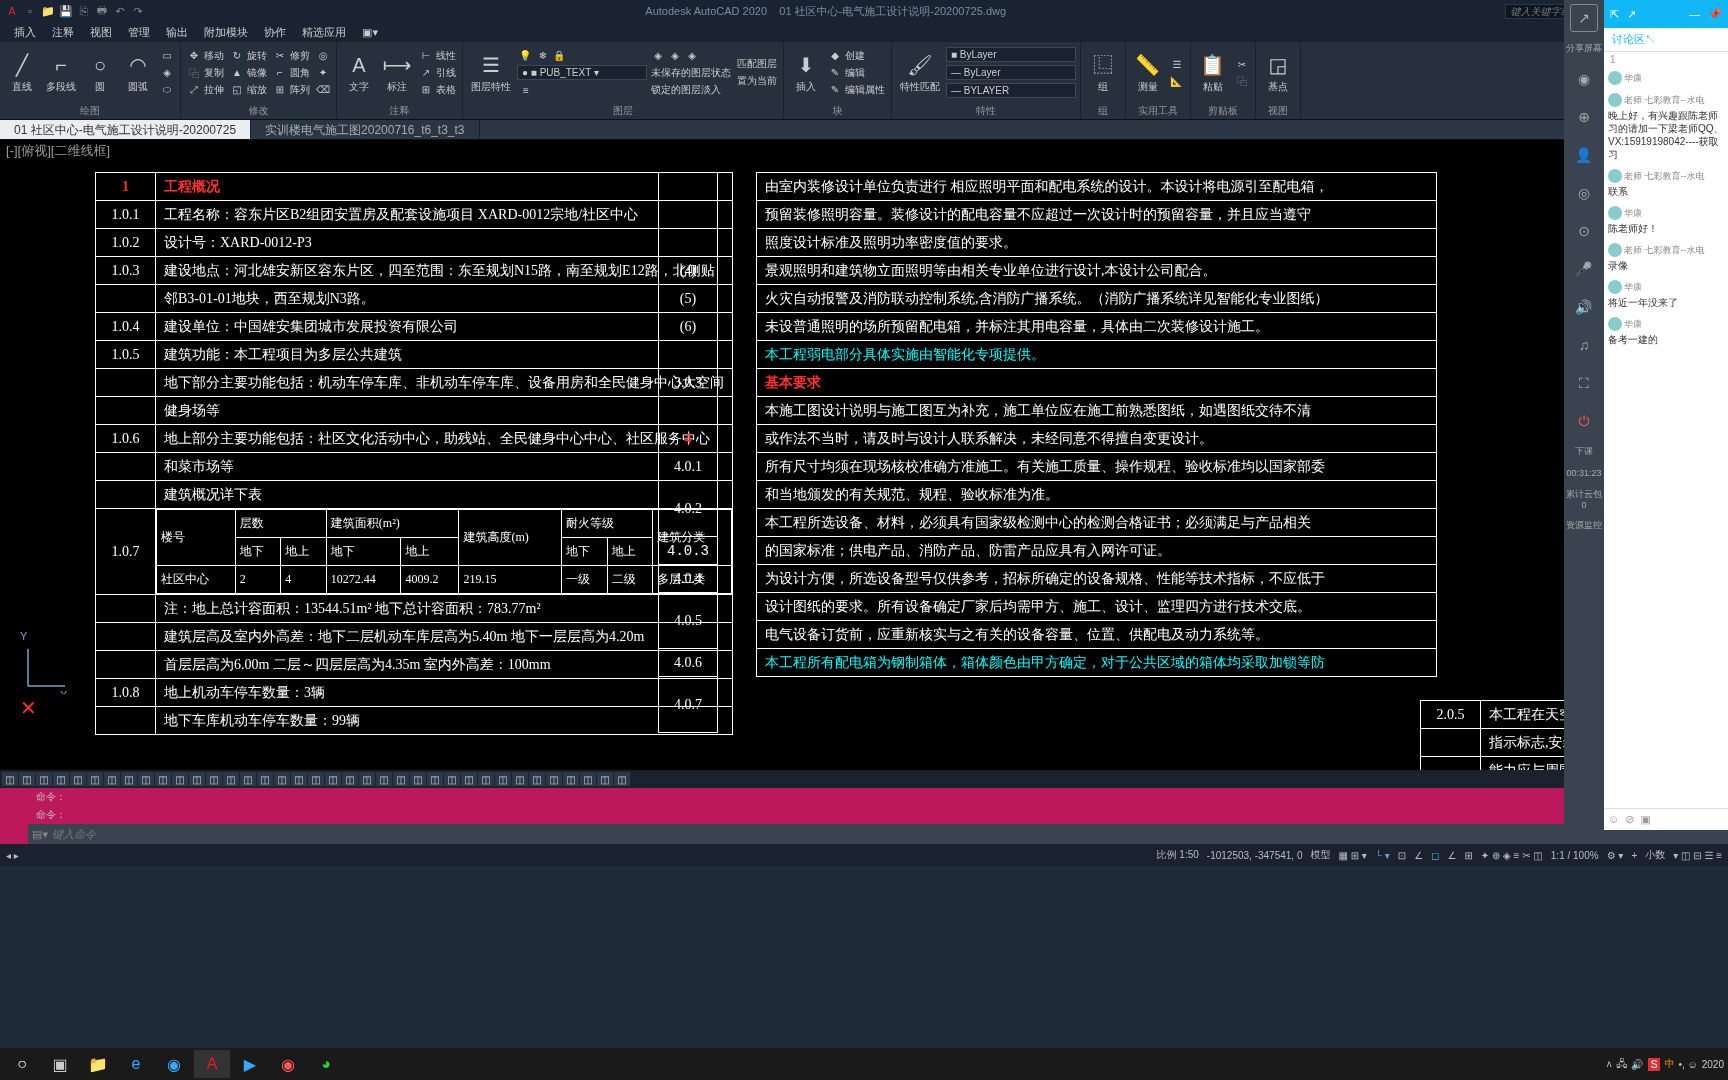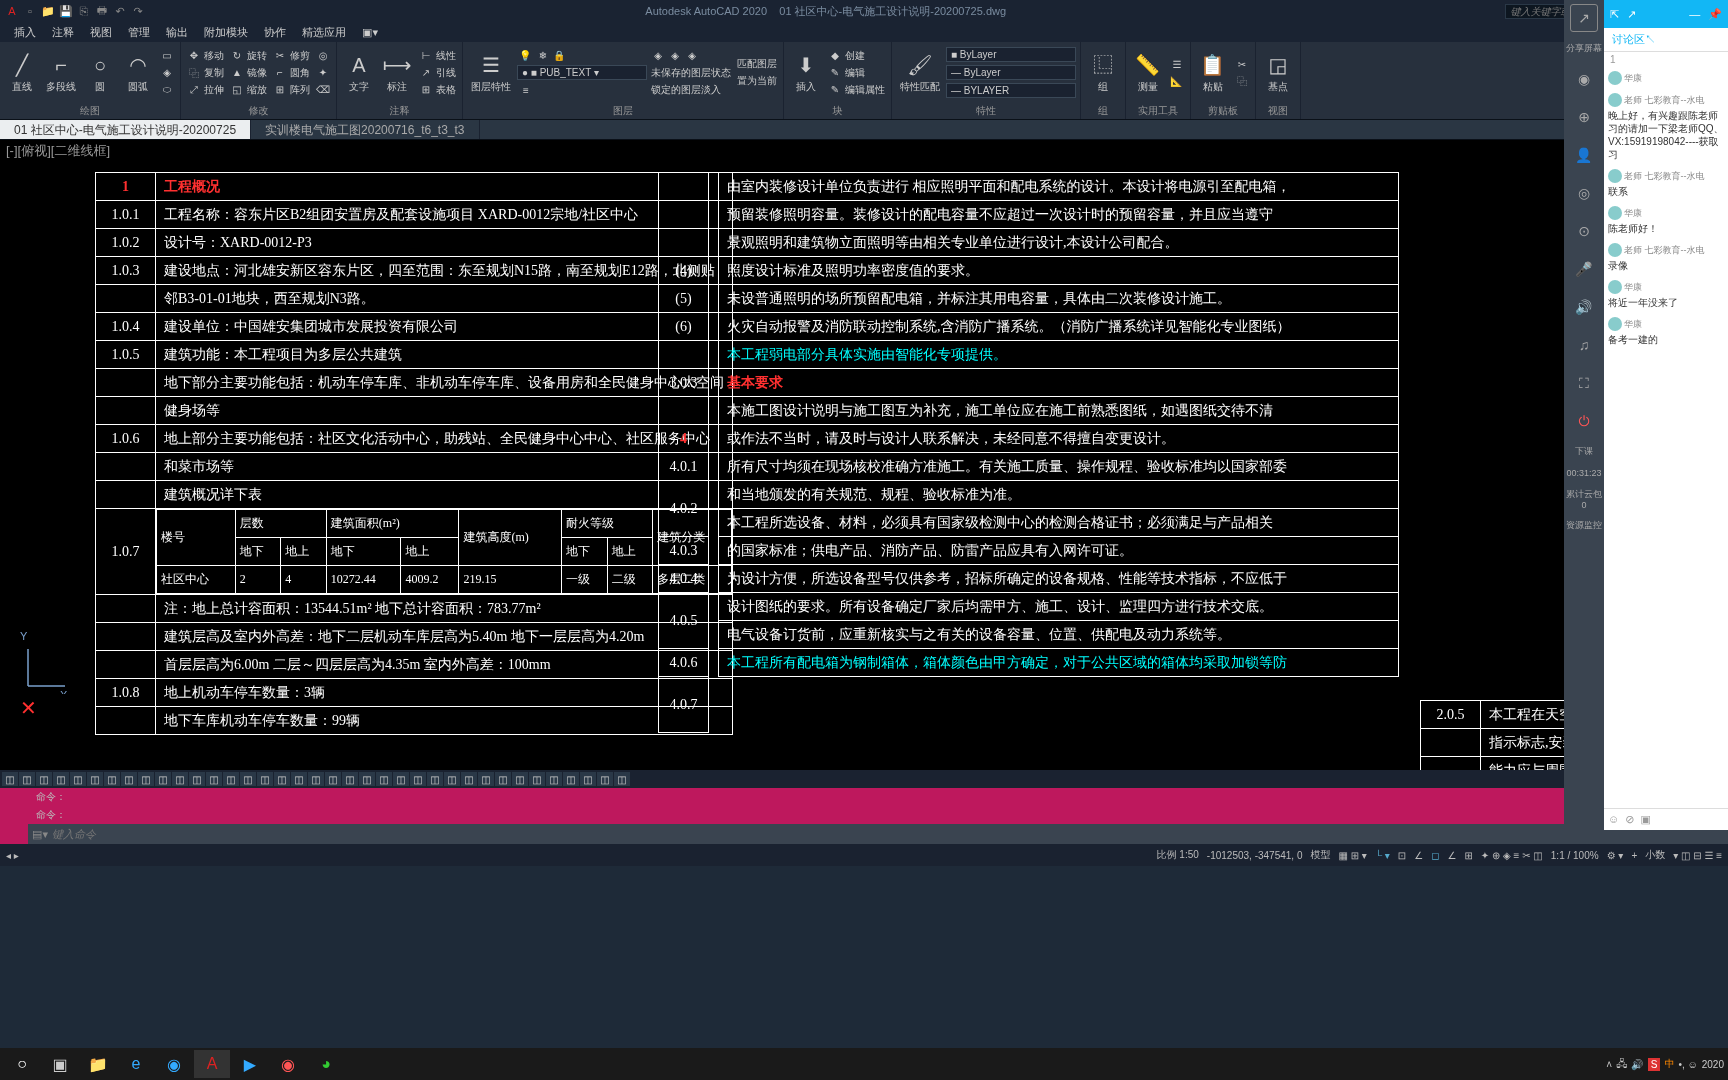--- a/index.html
+++ b/index.html
@@ -40,21 +40,21 @@
 
 .canvas { background: #000; position: relative; height: 608px; overflow: hidden; }
 .drawing-table { border-collapse: collapse; position: absolute; }
 .drawing-table td { border: 1px solid #fff; color: #fff; padding: 2px 8px; font-size: 14px; white-space: nowrap; vertical-align: middle; height: 28px; font-family: "SimSun", serif; }
 .drawing-table td.num { text-align: center; width: 60px; }
 .drawing-table td.num-col { text-align: center; width: 50px; }
 .red-text { color: #ff3030 !important; font-weight: bold; }
 .cyan-text { color: #00ffff !important; }
 .tbl-left { left: 95px; top: 10px; }
 .tbl-mid { left: 658px; top: 10px; }
-.tbl-r1 { left: 718px; top: 10px; }
+.tbl-r1 { left: 756px; top: 10px; }
 .tbl-r2col { left: 1415px; top: 535px; }
 .inner-table { border-collapse: collapse; width: 100%; }
 .inner-table td { font-size: 12px; padding: 1px 4px; }
 
 
 .ucs { position: absolute; left: 20px; bottom: 50px; color: #7aa0cc; }
 .ucs .close-x { color: #ff3030; font-size: 20px; }
 
 
 .scrollbar-v { position: absolute; right: 0; top: 0; bottom: 0; width: 14px; background: #2a3643; }
@@ -545,21 +545,21 @@
             <tr>
               <td class="num-col red-text">4</td>
             </tr>
             <tr>
               <td class="num-col">4.0.1</td>
             </tr>
             <tr>
               <td class="num-col" style="height: 56px;">4.0.2</td>
             </tr>
             <tr>
-              <td class="num-col" style="height: 28px;">4.0.3</td>
+              <td class="num-col" style="height: 28px; font-family: Liberation Mono, monospace;">4.0.3</td>
             </tr>
             <tr>
               <td class="num-col" style="height: 28px;">4.0.4</td>
             </tr>
             <tr>
               <td class="num-col" style="height: 56px;">4.0.5</td>
             </tr>
             <tr>
               <td class="num-col" style="height: 28px;">4.0.6</td>
             </tr>
@@ -571,30 +571,30 @@
 
   <table class="drawing-table tbl-r1">
     <tbody id="right-rows">
             <tr>
               <td style="width: 680px;">由室内装修设计单位负责进行 相应照明平面和配电系统的设计。本设计将电源引至配电箱，</td>
             </tr>
             <tr>
               <td style="width: 680px;">预留装修照明容量。装修设计的配电容量不应超过一次设计时的预留容量，并且应当遵守</td>
             </tr>
             <tr>
+              <td style="width: 680px;">照度设计标准及照明功率密度值的要求。</td>
+            </tr>
+            <tr>
               <td style="width: 680px;">景观照明和建筑物立面照明等由相关专业单位进行设计,本设计公司配合。</td>
             </tr>
             <tr>
-              <td style="width: 680px;">照度设计标准及照明功率密度值的要求。</td>
+              <td style="width: 680px;">火灾自动报警及消防联动控制系统,含消防广播系统。（消防广播系统详见智能化专业图纸）</td>
             </tr>
             <tr>
               <td style="width: 680px;">未设普通照明的场所预留配电箱，并标注其用电容量，具体由二次装修设计施工。</td>
-            </tr>
-            <tr>
-              <td style="width: 680px;">火灾自动报警及消防联动控制系统,含消防广播系统。（消防广播系统详见智能化专业图纸）</td>
             </tr>
             <tr>
               <td class="cyan-text" style="width: 680px;">本工程弱电部分具体实施由智能化专项提供。</td>
             </tr>
             <tr>
               <td class="red-text" style="width: 680px;">基本要求</td>
             </tr>
             <tr>
               <td style="width: 680px;">本施工图设计说明与施工图互为补充，施工单位应在施工前熟悉图纸，如遇图纸交待不清</td>
             </tr>

